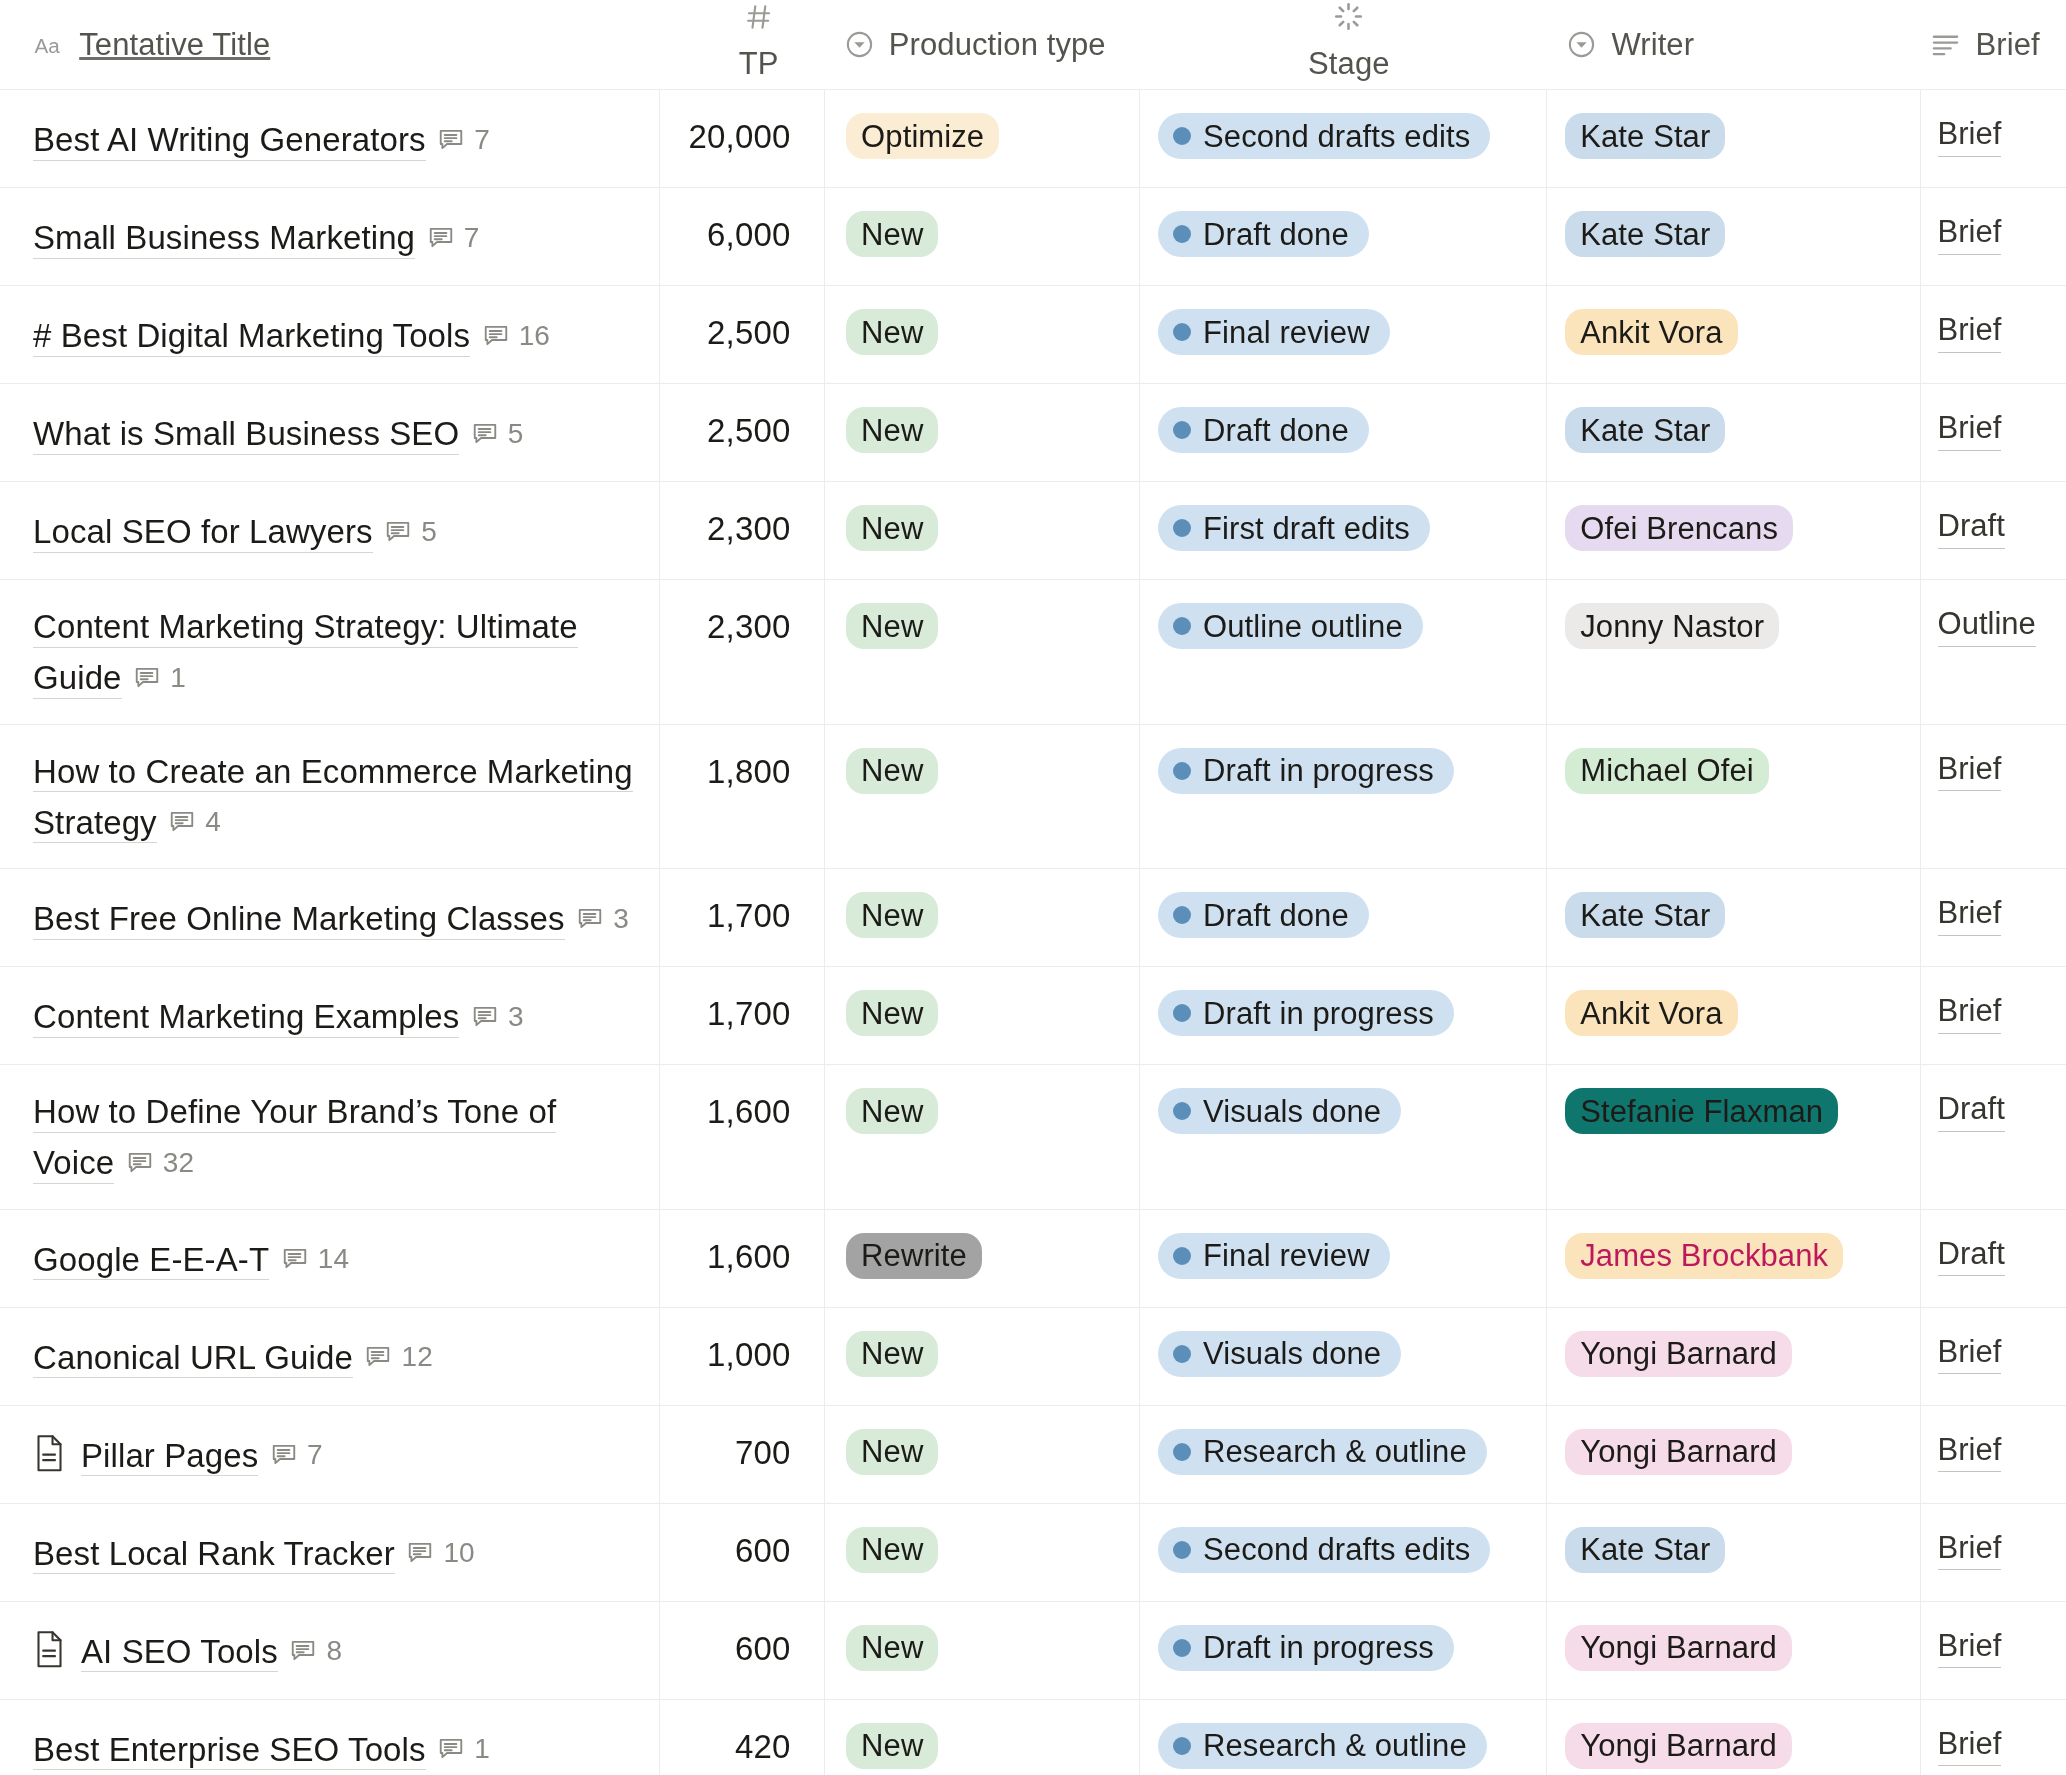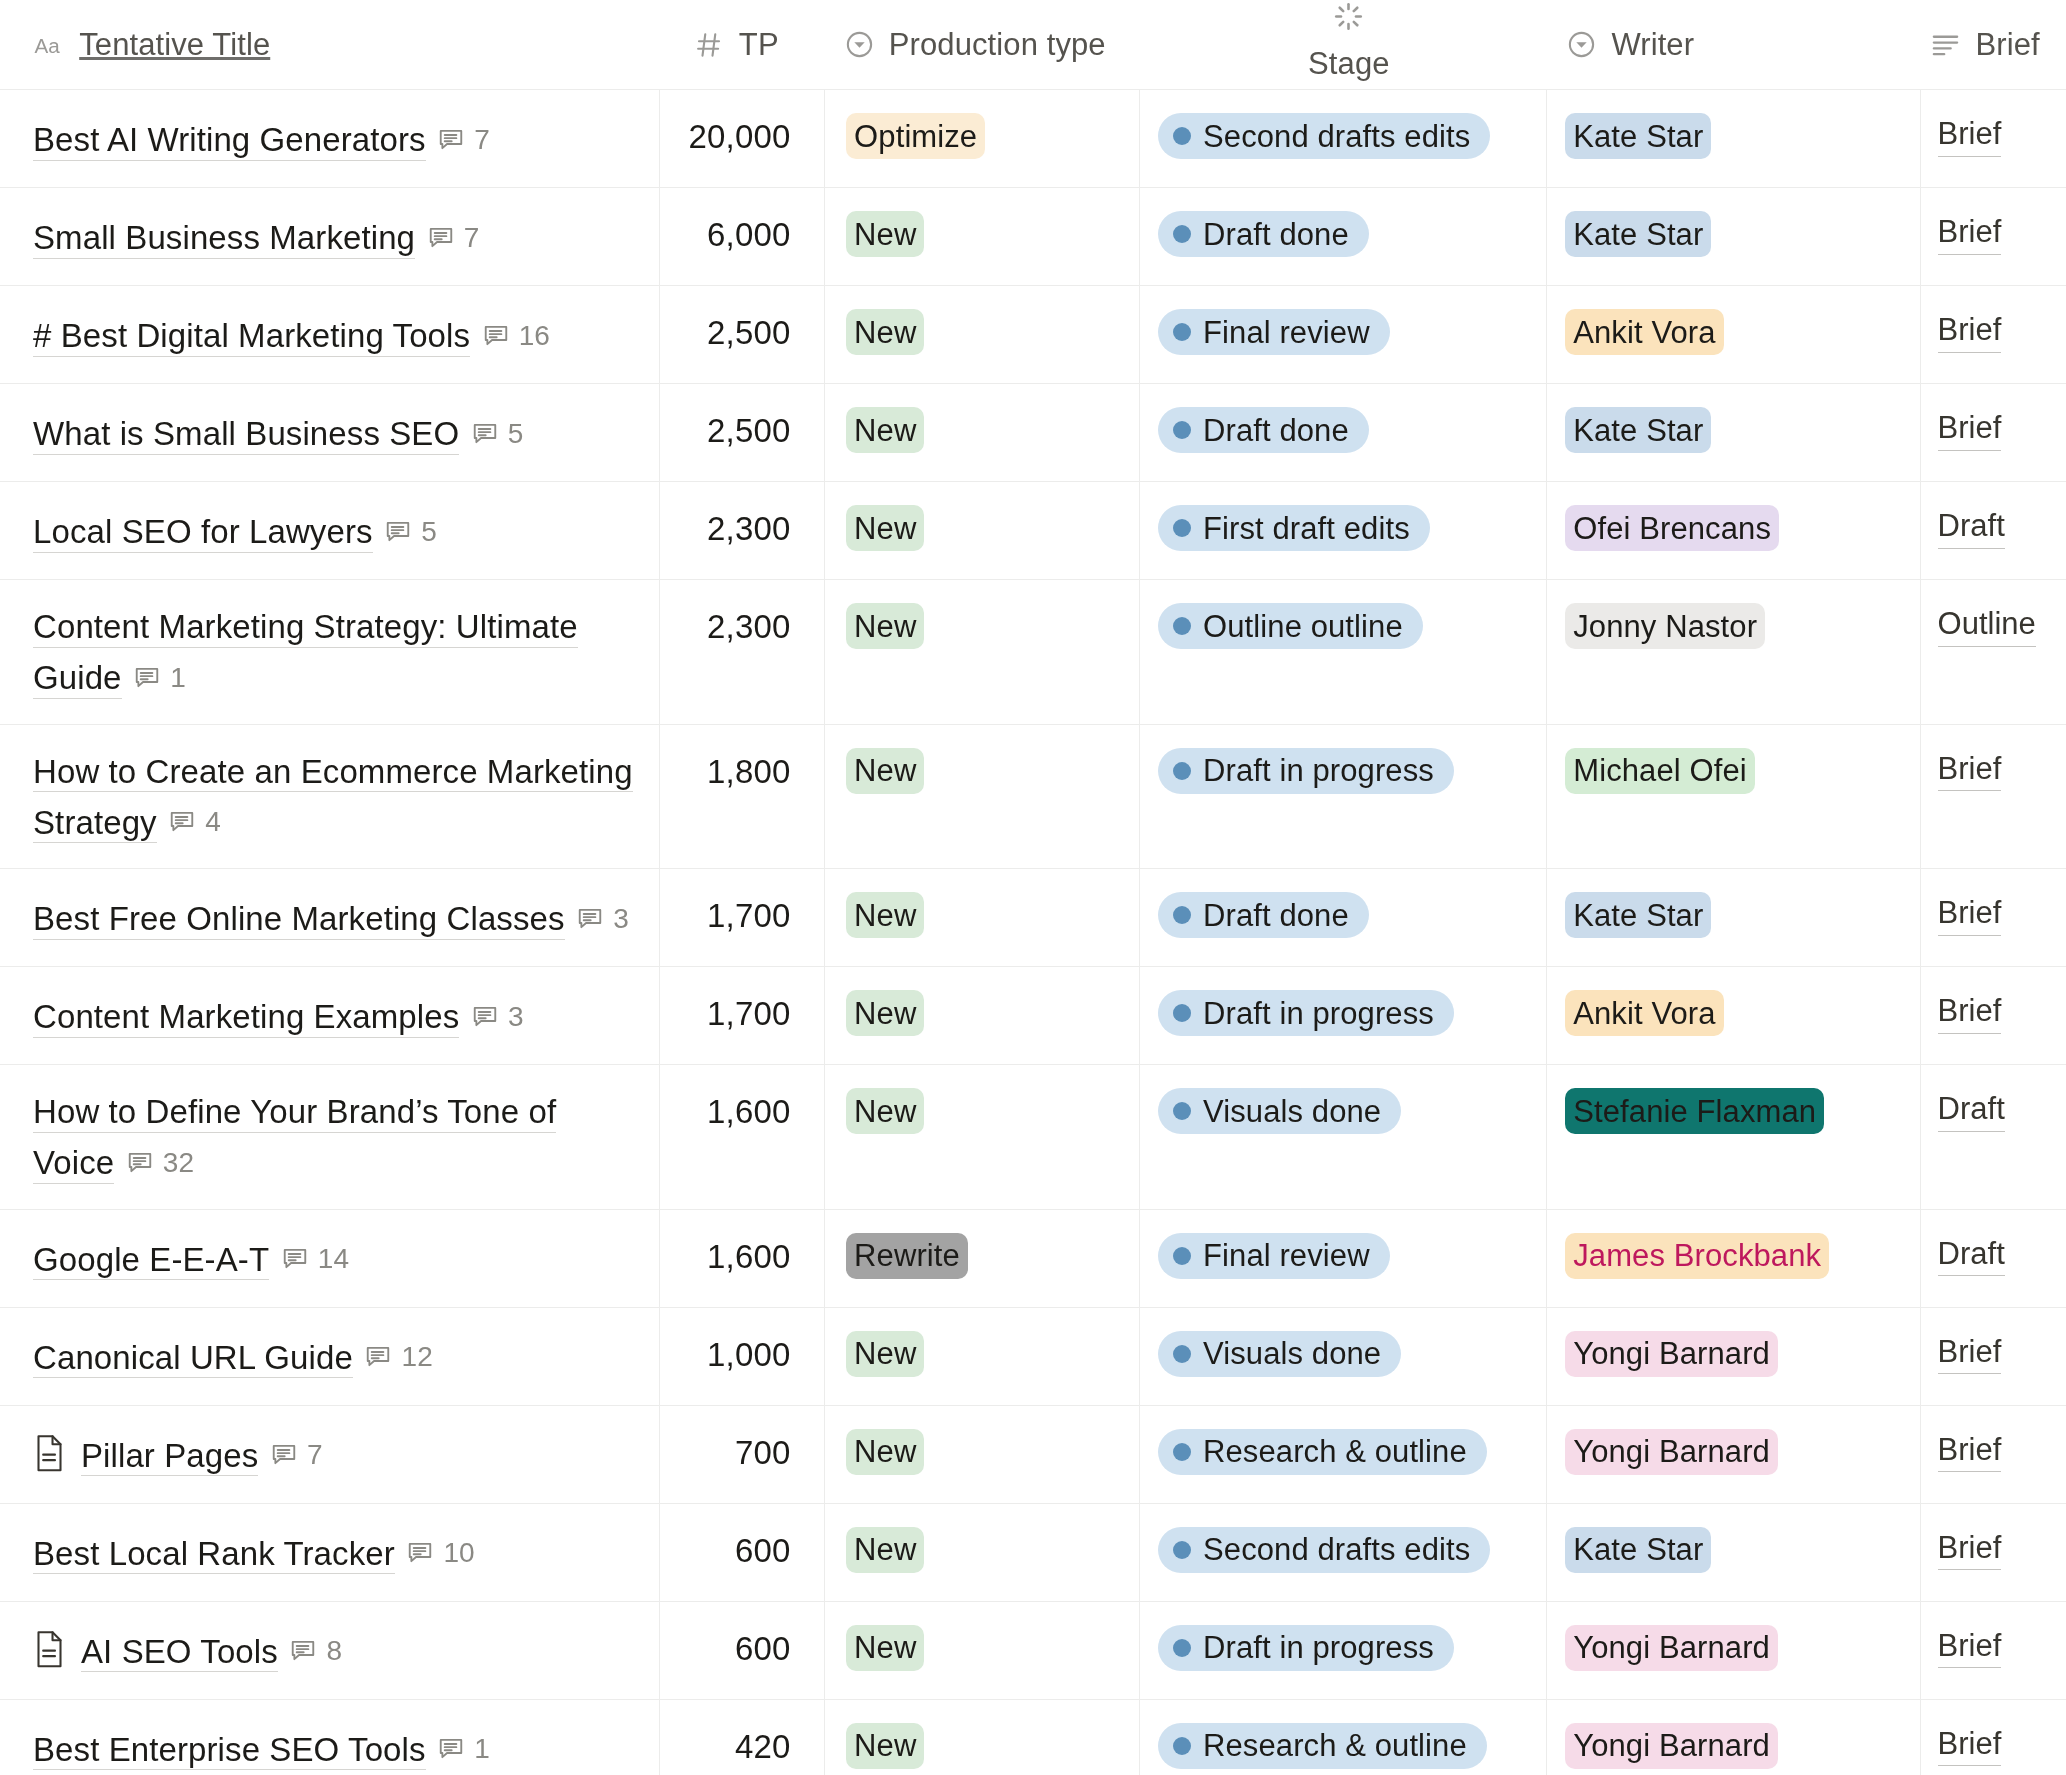--- a/index.html
+++ b/index.html
@@ -49,21 +49,21 @@
   
   .c-title { width: 660px; }
   .c-tp    { width: 165px; }
   .c-type  { width: 316px; }
   .c-stage { width: 407px; flex-direction: column; }
   .c-writer{ width: 374px; }
   .c-brief { width: 145px; }
 
   
   .thead .c-title { padding-left: 33px; text-decoration: underline; }
-  .thead .c-tp    { padding-left: 33px; }
+  .thead .c-tp    { padding-left: 33px; flex-direction: column; }
   .thead .c-type  { padding-left: 18px; }
   .thead .c-stage { padding-left: 10px; }
   .thead .c-writer{ padding-left: 18px; }
   .thead .c-brief { padding-left: 8.3px; }
 
   
   .tbody { border-top: 1.7px solid #ececeb; }
   .row {
     display: flex;
     border-bottom: 1.7px solid #ececeb;
@@ -140,22 +140,22 @@
   
   .cell.c-type   { padding-left: 21.5px; }
   .cell.c-stage  { padding-left: 18px; }
   .cell.c-writer { padding-left: 18px; }
   .cell.c-brief  { padding-left: 16.5px; }
 
   .tag {
     display: inline-flex;
     align-items: center;
     height: 46px;
-    padding: 0 8px;
-    border-radius: 10px;
+    padding: 0 15px;
+    border-radius: 18px;
     font-size: 31px;
     line-height: 1;
     color: #1c1b18;
     white-space: nowrap;
     letter-spacing: 0.1px;
   }
   .tag.pill {
     border-radius: 826px;
     padding: 0 20px 0 15px;
     gap: 11.6px;

